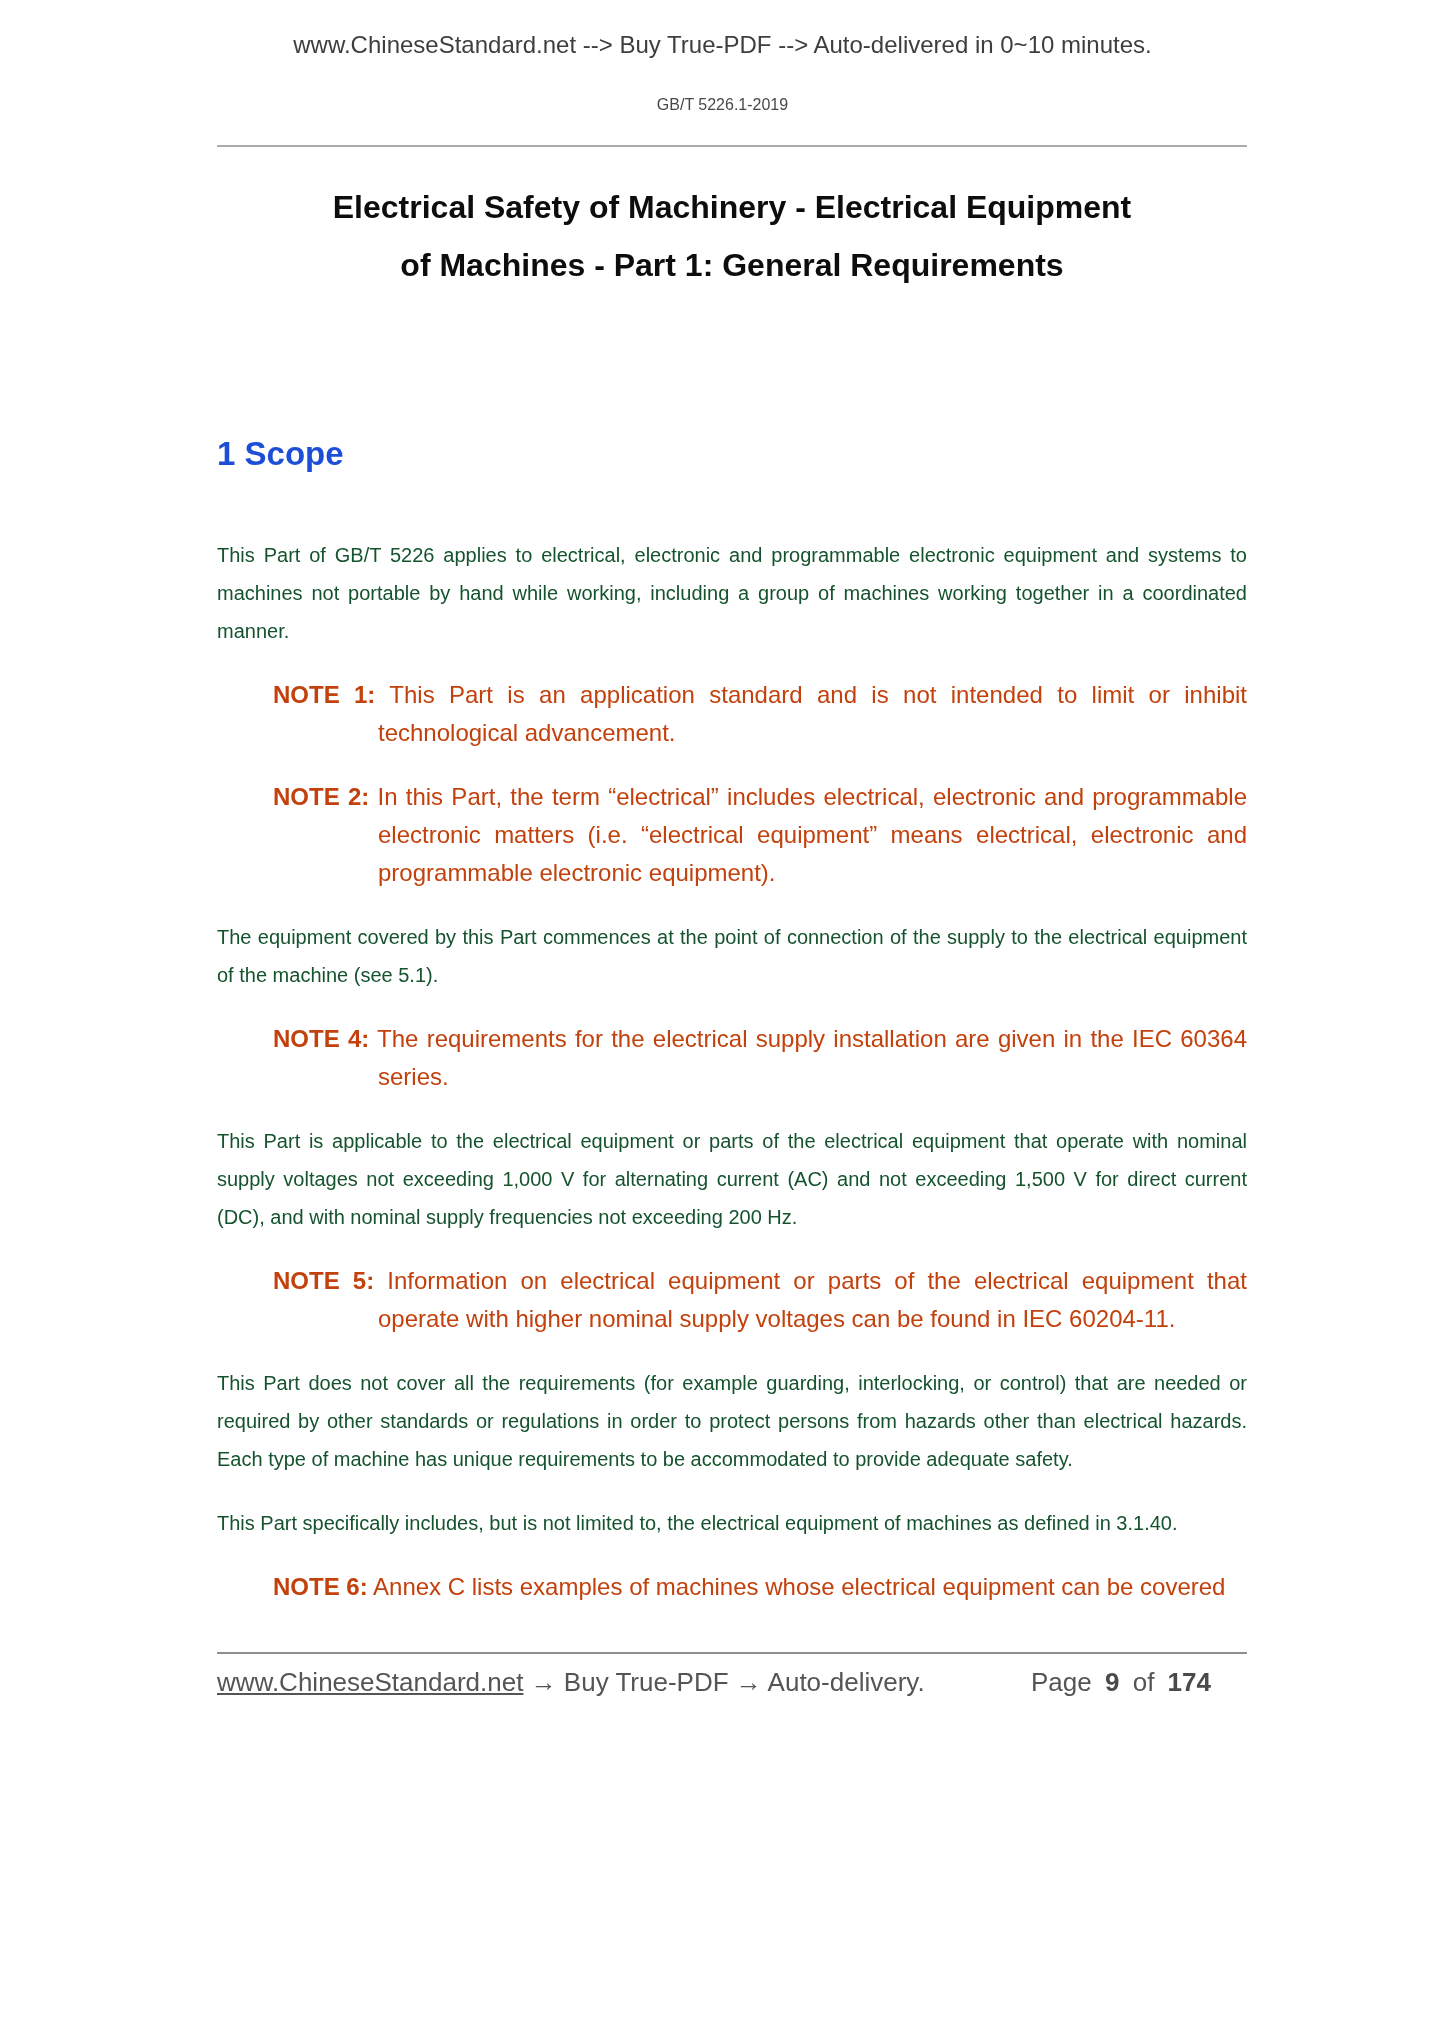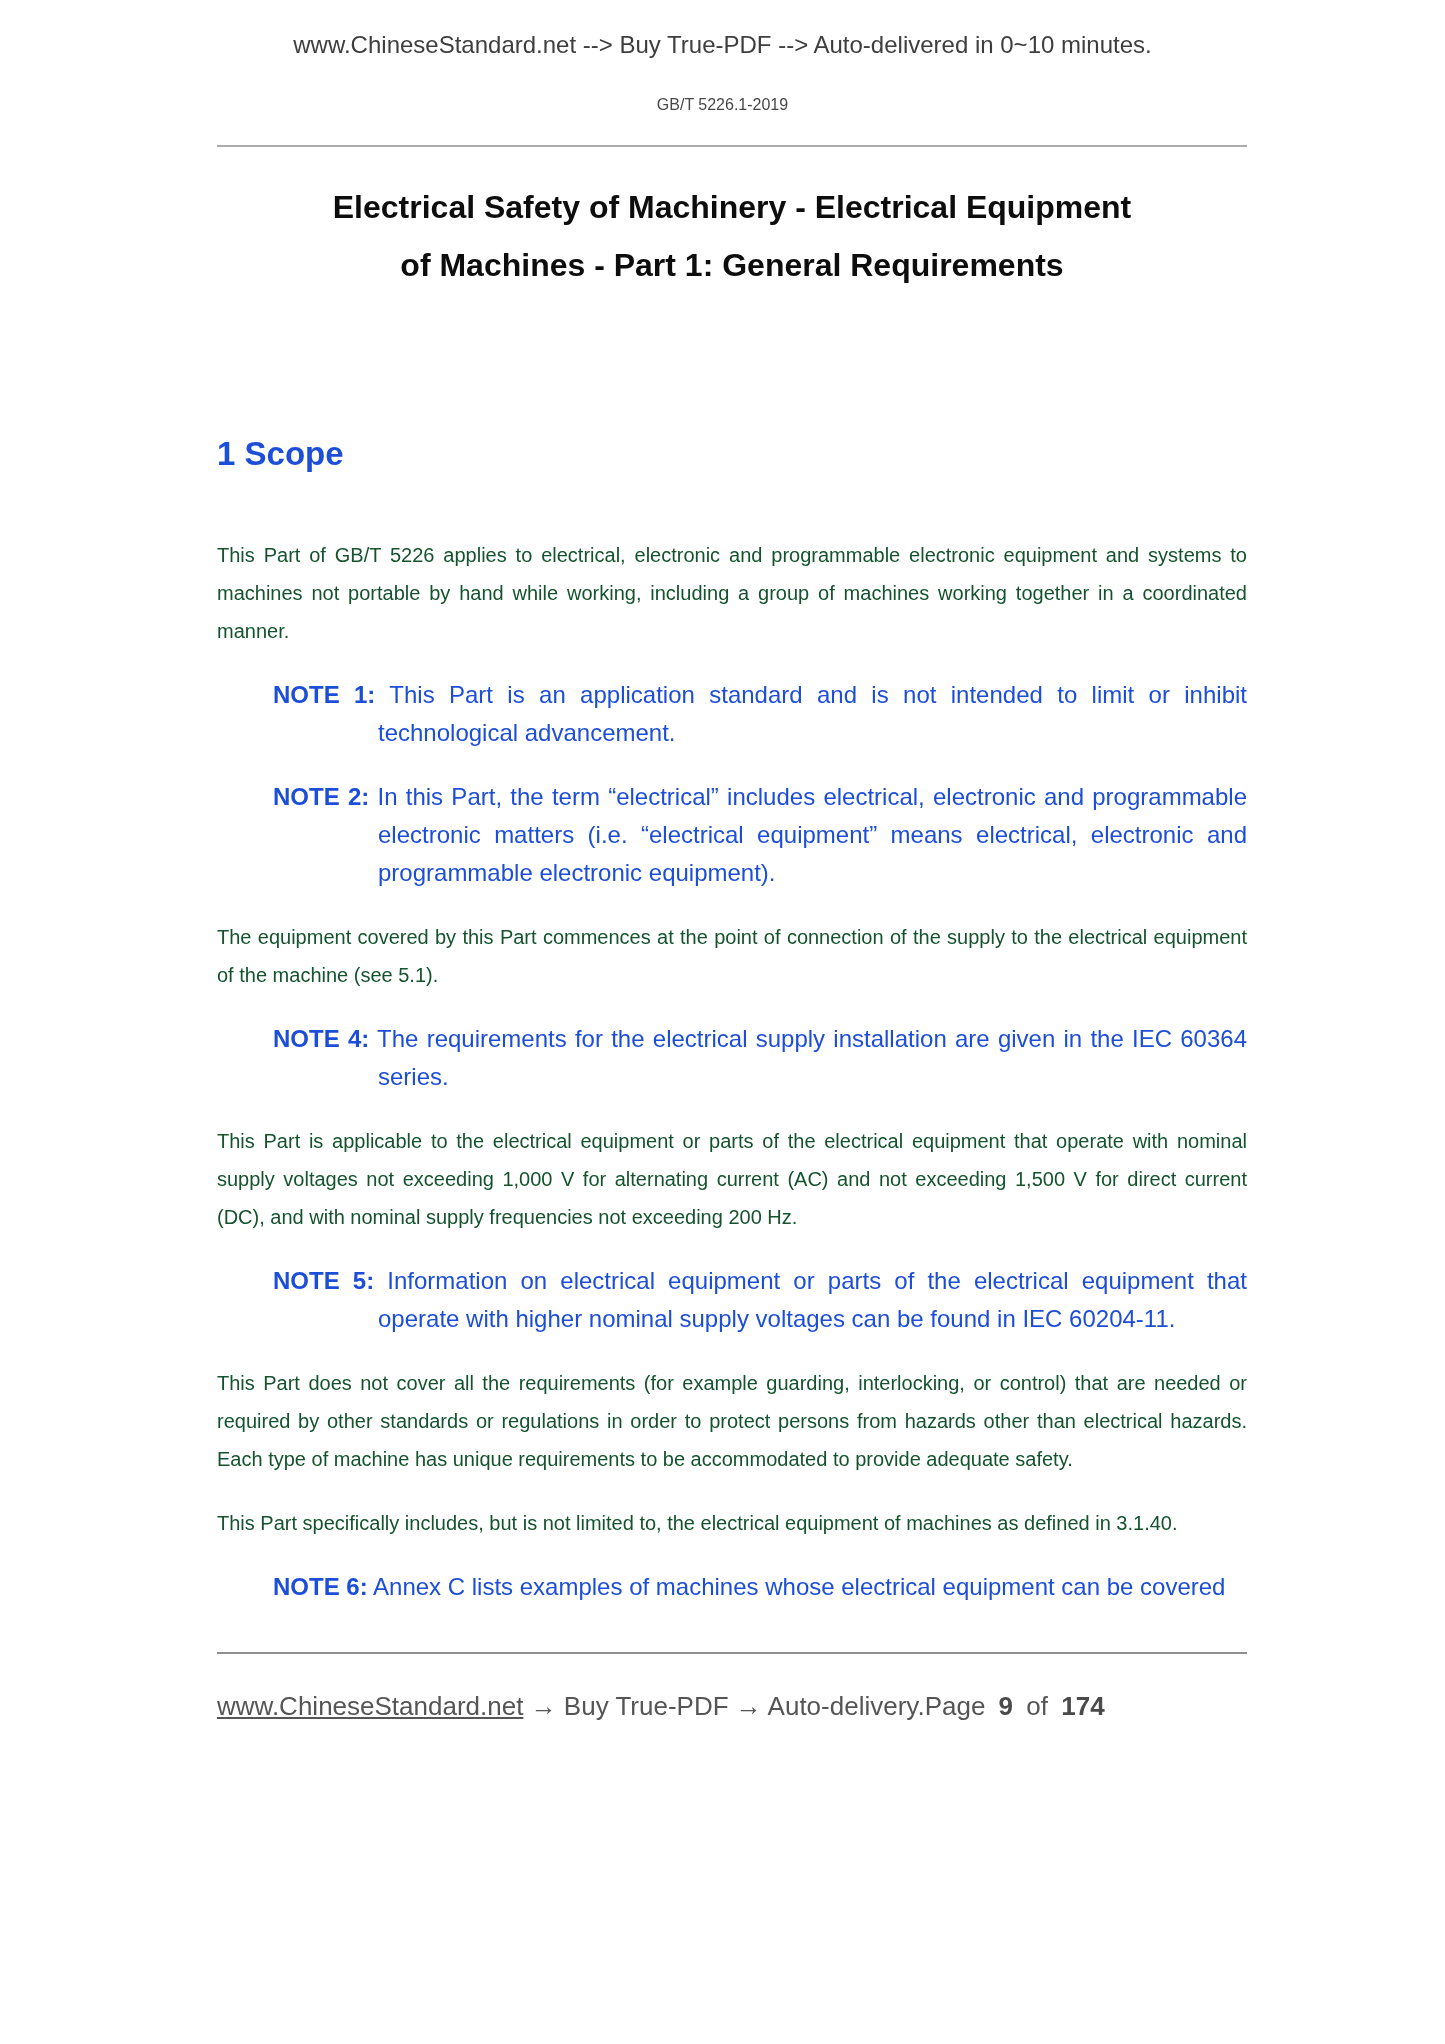--- a/index.html
+++ b/index.html
@@ -53,35 +53,35 @@
     text-align: justify;
   }
   .para {
     font-size: 20px;
     line-height: 38px;
     color: #14532d;
   }
   .note {
     font-size: 24px;
     line-height: 38px;
-    color: #1d4ed8;
+    color: #c2410c;
     padding-left: 161px;
     text-indent: -105px;
   }
   .note-label { font-weight: bold; }
   .doc-body > :last-child { margin-bottom: 0; }
   .footer-divider {
     border: none;
     border-top: 2px solid #8f8f8f;
     margin: 46px 0 0 0;
   }
   .footer {
-    margin-top: 36px;
+    margin-top: 12px;
     display: flex;
-    justify-content: flex-start;
+    justify-content: space-between;
     align-items: baseline;
     font-size: 26px;
     color: #555555;
     line-height: 32px;
   }
   .footer-left { white-space: nowrap; }
   .footer-site-link {
     color: #555555;
     text-decoration: underline;
     cursor: pointer;

